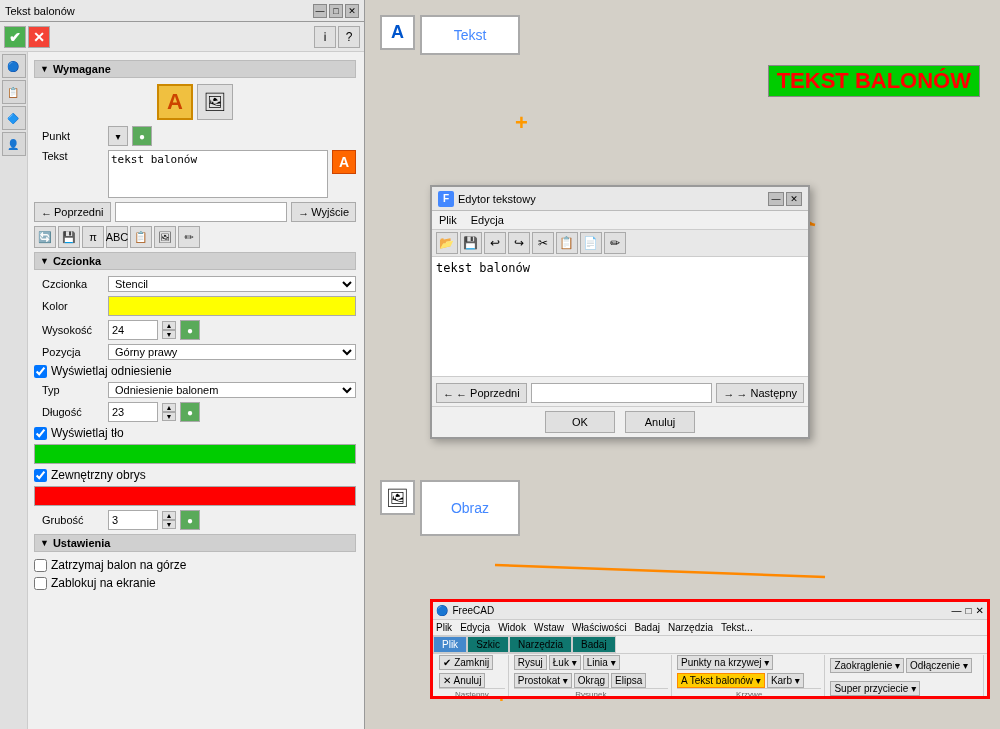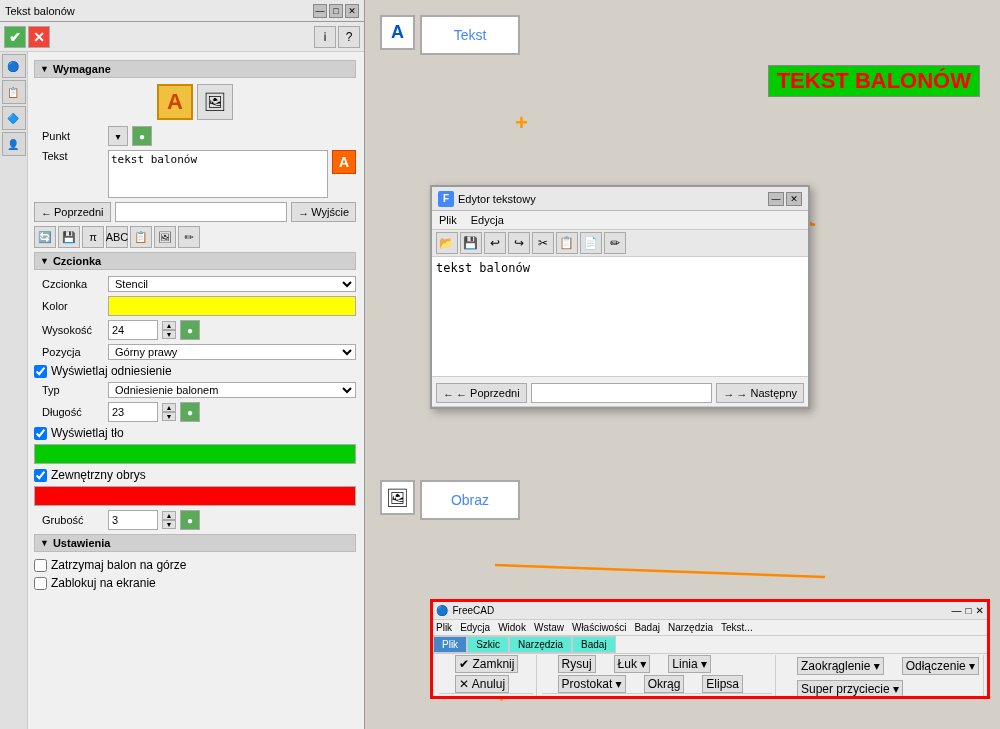--- a/index.html
+++ b/index.html
@@ -577,21 +577,21 @@
       display: flex;
       gap: 0;
       height: 18px;
       border-bottom: 1px solid #ccc;
     }
 
     .bt-tab {
       padding: 1px 8px;
       font-size: 10px;
       border: 1px solid #ccc;
-      background: #5eead4;
+      background: #0f766e;
       cursor: pointer;
       display: flex;
       align-items: center;
     }
 
     .bt-tab.active {
       background: #4488cc;
       color: white;
     }
 
@@ -614,27 +614,26 @@
 
     .bt-group-btns {
       display: flex;
       gap: 2px;
       flex-wrap: wrap;
       flex: 1;
       align-items: center;
     }
 
     .bt-btn {
-      font-size: 12px;
+      font-size: 10px;
       padding: 1px 3px;
       background: #e0e0e0;
       border: 1px solid #aaa;
       cursor: pointer;
       white-space: nowrap;
-      margin-left: 16px;
     }
 
     .bt-btn.highlighted {
       background: #ffcc00;
       border: 1px solid #ff8800;
     }
 
     .bt-group-label {
       font-size: 8px;
       text-align: center;
@@ -882,24 +881,28 @@
         <span>←</span>
         <span>← Poprzedni</span>
       </div>
       <input class="editor-nav-input" style="">
       <div class="editor-nav-btn">
         <span>→</span>
         <span>→ Następny</span>
       </div>
     </div>
 
+    <div class="editor-bottom-row">
+      <button class="editor-ok-btn">OK</button>
+      <button class="editor-ok-btn">Anuluj</button>
+    </div>
   </div>
 
   <div style="position:absolute; top:480px; left:15px; width:35px; height:35px; border:2px solid #aaa; background:white; display:flex; align-items:center; justify-content:center; font-size:18px;">🖼</div>
-  <div style="position:absolute; top:480px; left:55px; width:100px; height:40px; background:white; border:2px solid #aaa; display:flex; align-items:center; justify-content:center; font-size:14px; color:#4488ff;">
+  <div style="position:absolute; top:480px; left:55px; width:100px; height:56px; background:white; border:2px solid #aaa; display:flex; align-items:center; justify-content:center; font-size:14px; color:#4488ff;">
     <span>Obraz</span>
   </div>
 
   <div class="crosshair" style="position:absolute; bottom:20px; left:130px; color:#ff9900; font-size:22px;">+</div>
 
   <div class="bottom-toolbar">
     <div class="bt-titlebar">
       <span style="font-size:10px; color:#4488cc;">🔵</span>
       <span>FreeCAD</span>
       <div style="flex:1;"></div>
@@ -938,20 +941,28 @@
           <div class="bt-btn">Rysuj</div>
           <div class="bt-btn">Łuk ▾</div>
           <div class="bt-btn">Linia ▾</div>
           <div class="bt-btn">Prostokat ▾</div>
           <div class="bt-btn">Okrąg</div>
           <div class="bt-btn">Elipsa</div>
         </div>
         <div class="bt-group-label">Rysunek</div>
       </div>
 
+      <div class="bt-group">
+        <div class="bt-group-btns">
+          <div class="bt-btn">Punkty na krzywej ▾</div>
+          <div class="bt-btn highlighted">A Tekst balonów ▾</div>
+          <div class="bt-btn">Karb ▾</div>
+        </div>
+        <div class="bt-group-label">Krzywe</div>
+      </div>
 
 
       <div class="bt-group">
         <div class="bt-group-btns">
           <div class="bt-btn">Zaokrąglenie ▾</div>
           <div class="bt-btn">Odłączenie ▾</div>
           <div class="bt-btn">Super przyciecie ▾</div>
         </div>
 
       </div>

